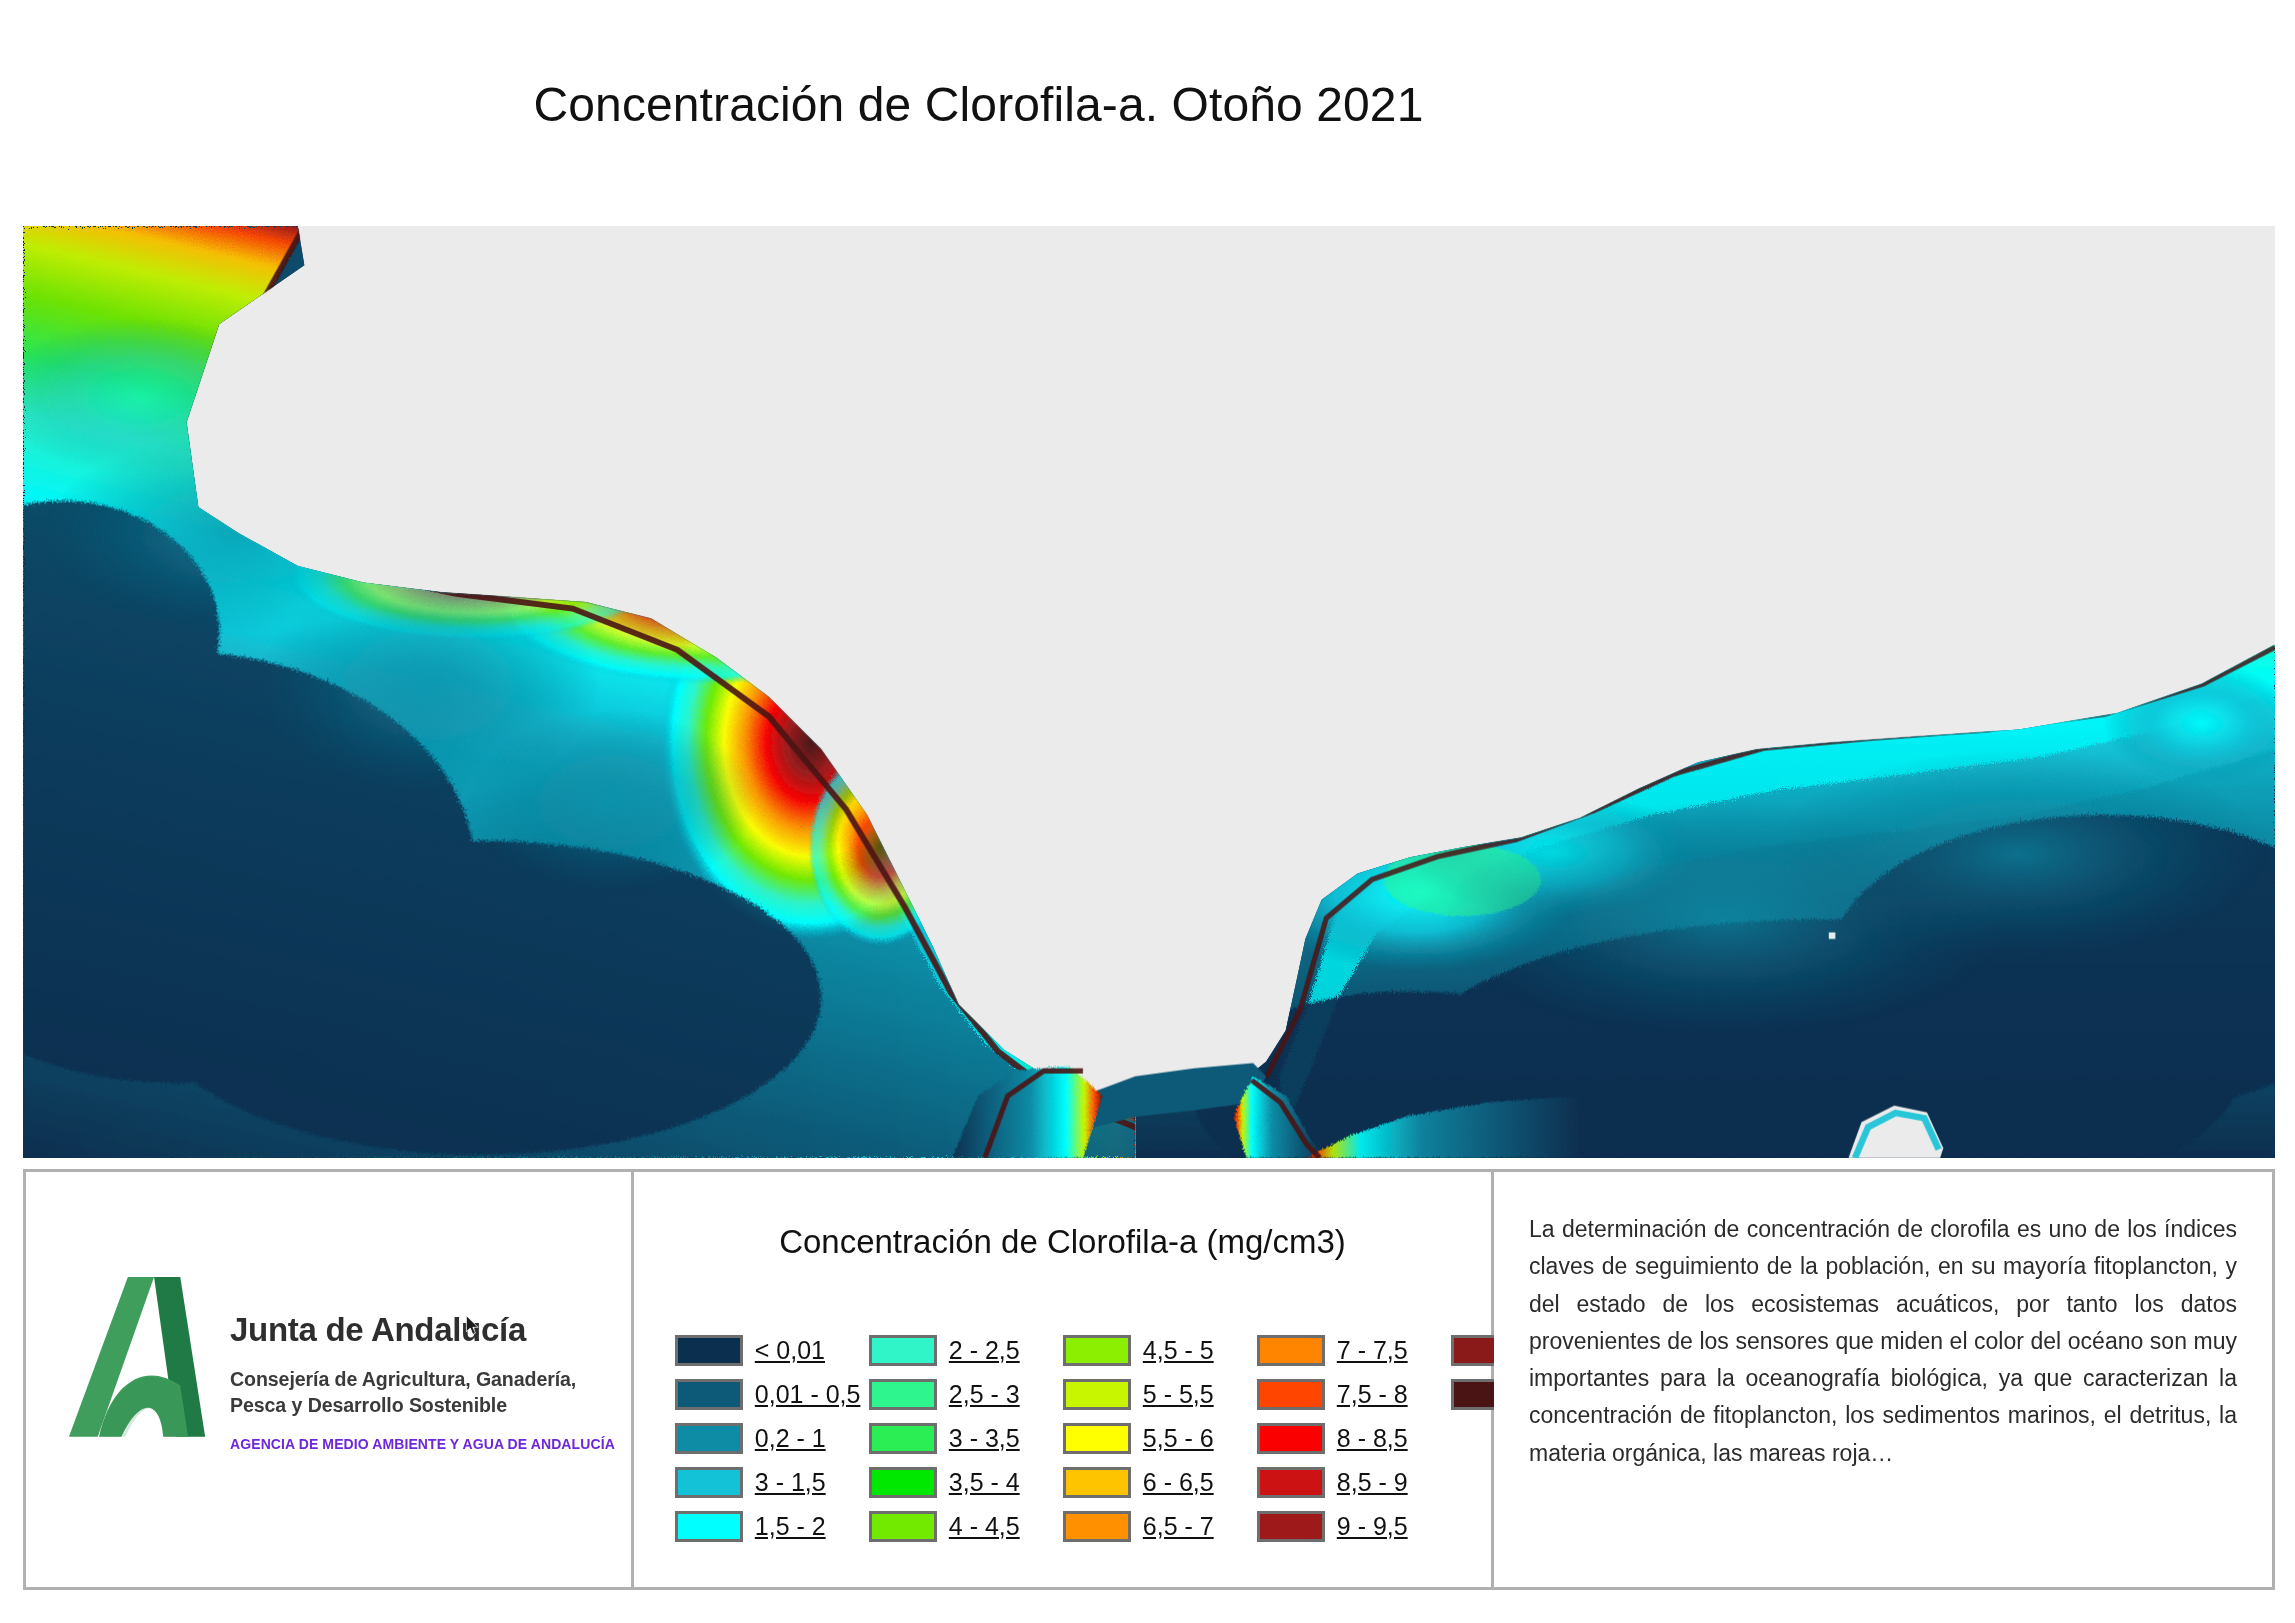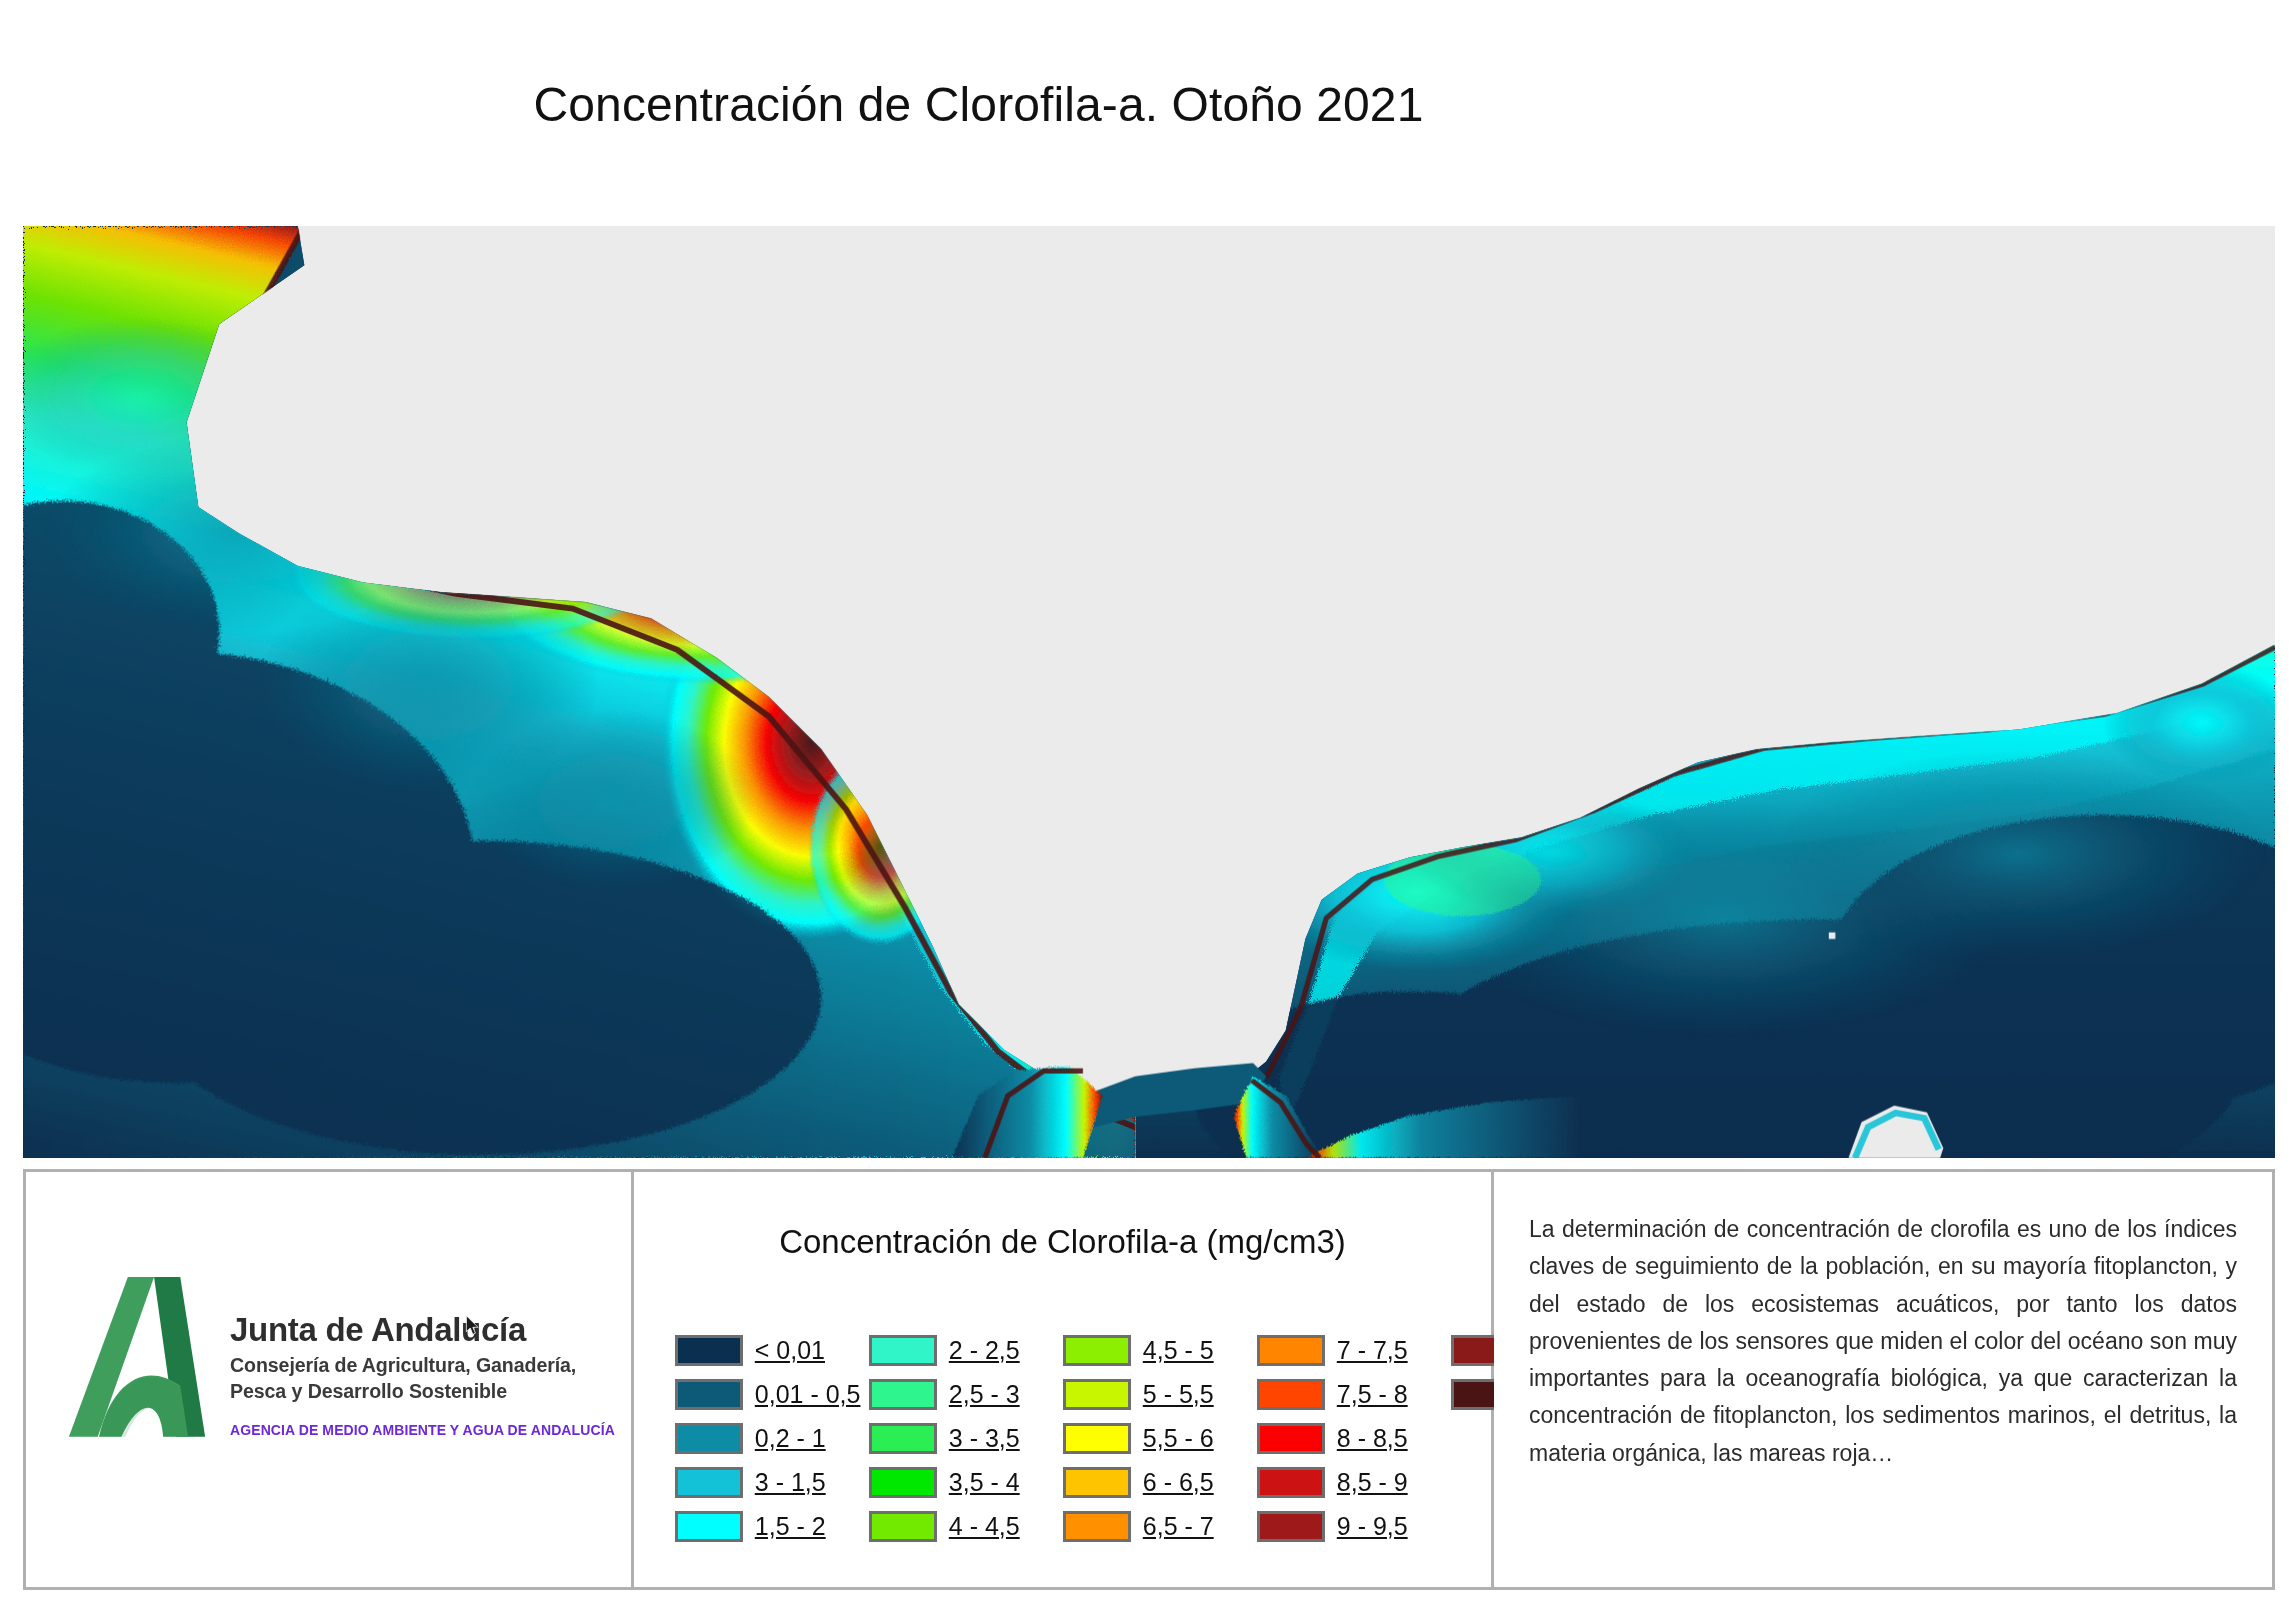--- a/index.html
+++ b/index.html
@@ -49,21 +49,21 @@
   #logo-wrap{
     position:absolute;left:39px;top:97px;
     display:flex;align-items:flex-start;gap:17px;
   }
   #logo-mark{width:148px;height:167px;flex:0 0 auto;margin-top:3.9px;}
   #logo-text{padding-top:44px;}
   #logo-org{
     font-size:33px;font-weight:700;color:#2e2e2e;letter-spacing:-0.3px;line-height:1.05;
   }
   .logo-dept{
-    font-size:19.6px;font-weight:600;color:#3a3a3a;line-height:1.28;margin-top:5px;
+    font-size:19.6px;font-weight:600;color:#3a3a3a;line-height:1.28;margin-top:19px;
     letter-spacing:-0.1px;
   }
   #logo-agency{
     font-size:14px;font-weight:700;color:#6d28d9;letter-spacing:0.1px;margin-top:18.3px;
   }
 
   
   #cursor{
     position:absolute;left:439px;top:143px;width:17px;height:22px;pointer-events:none;
   }

